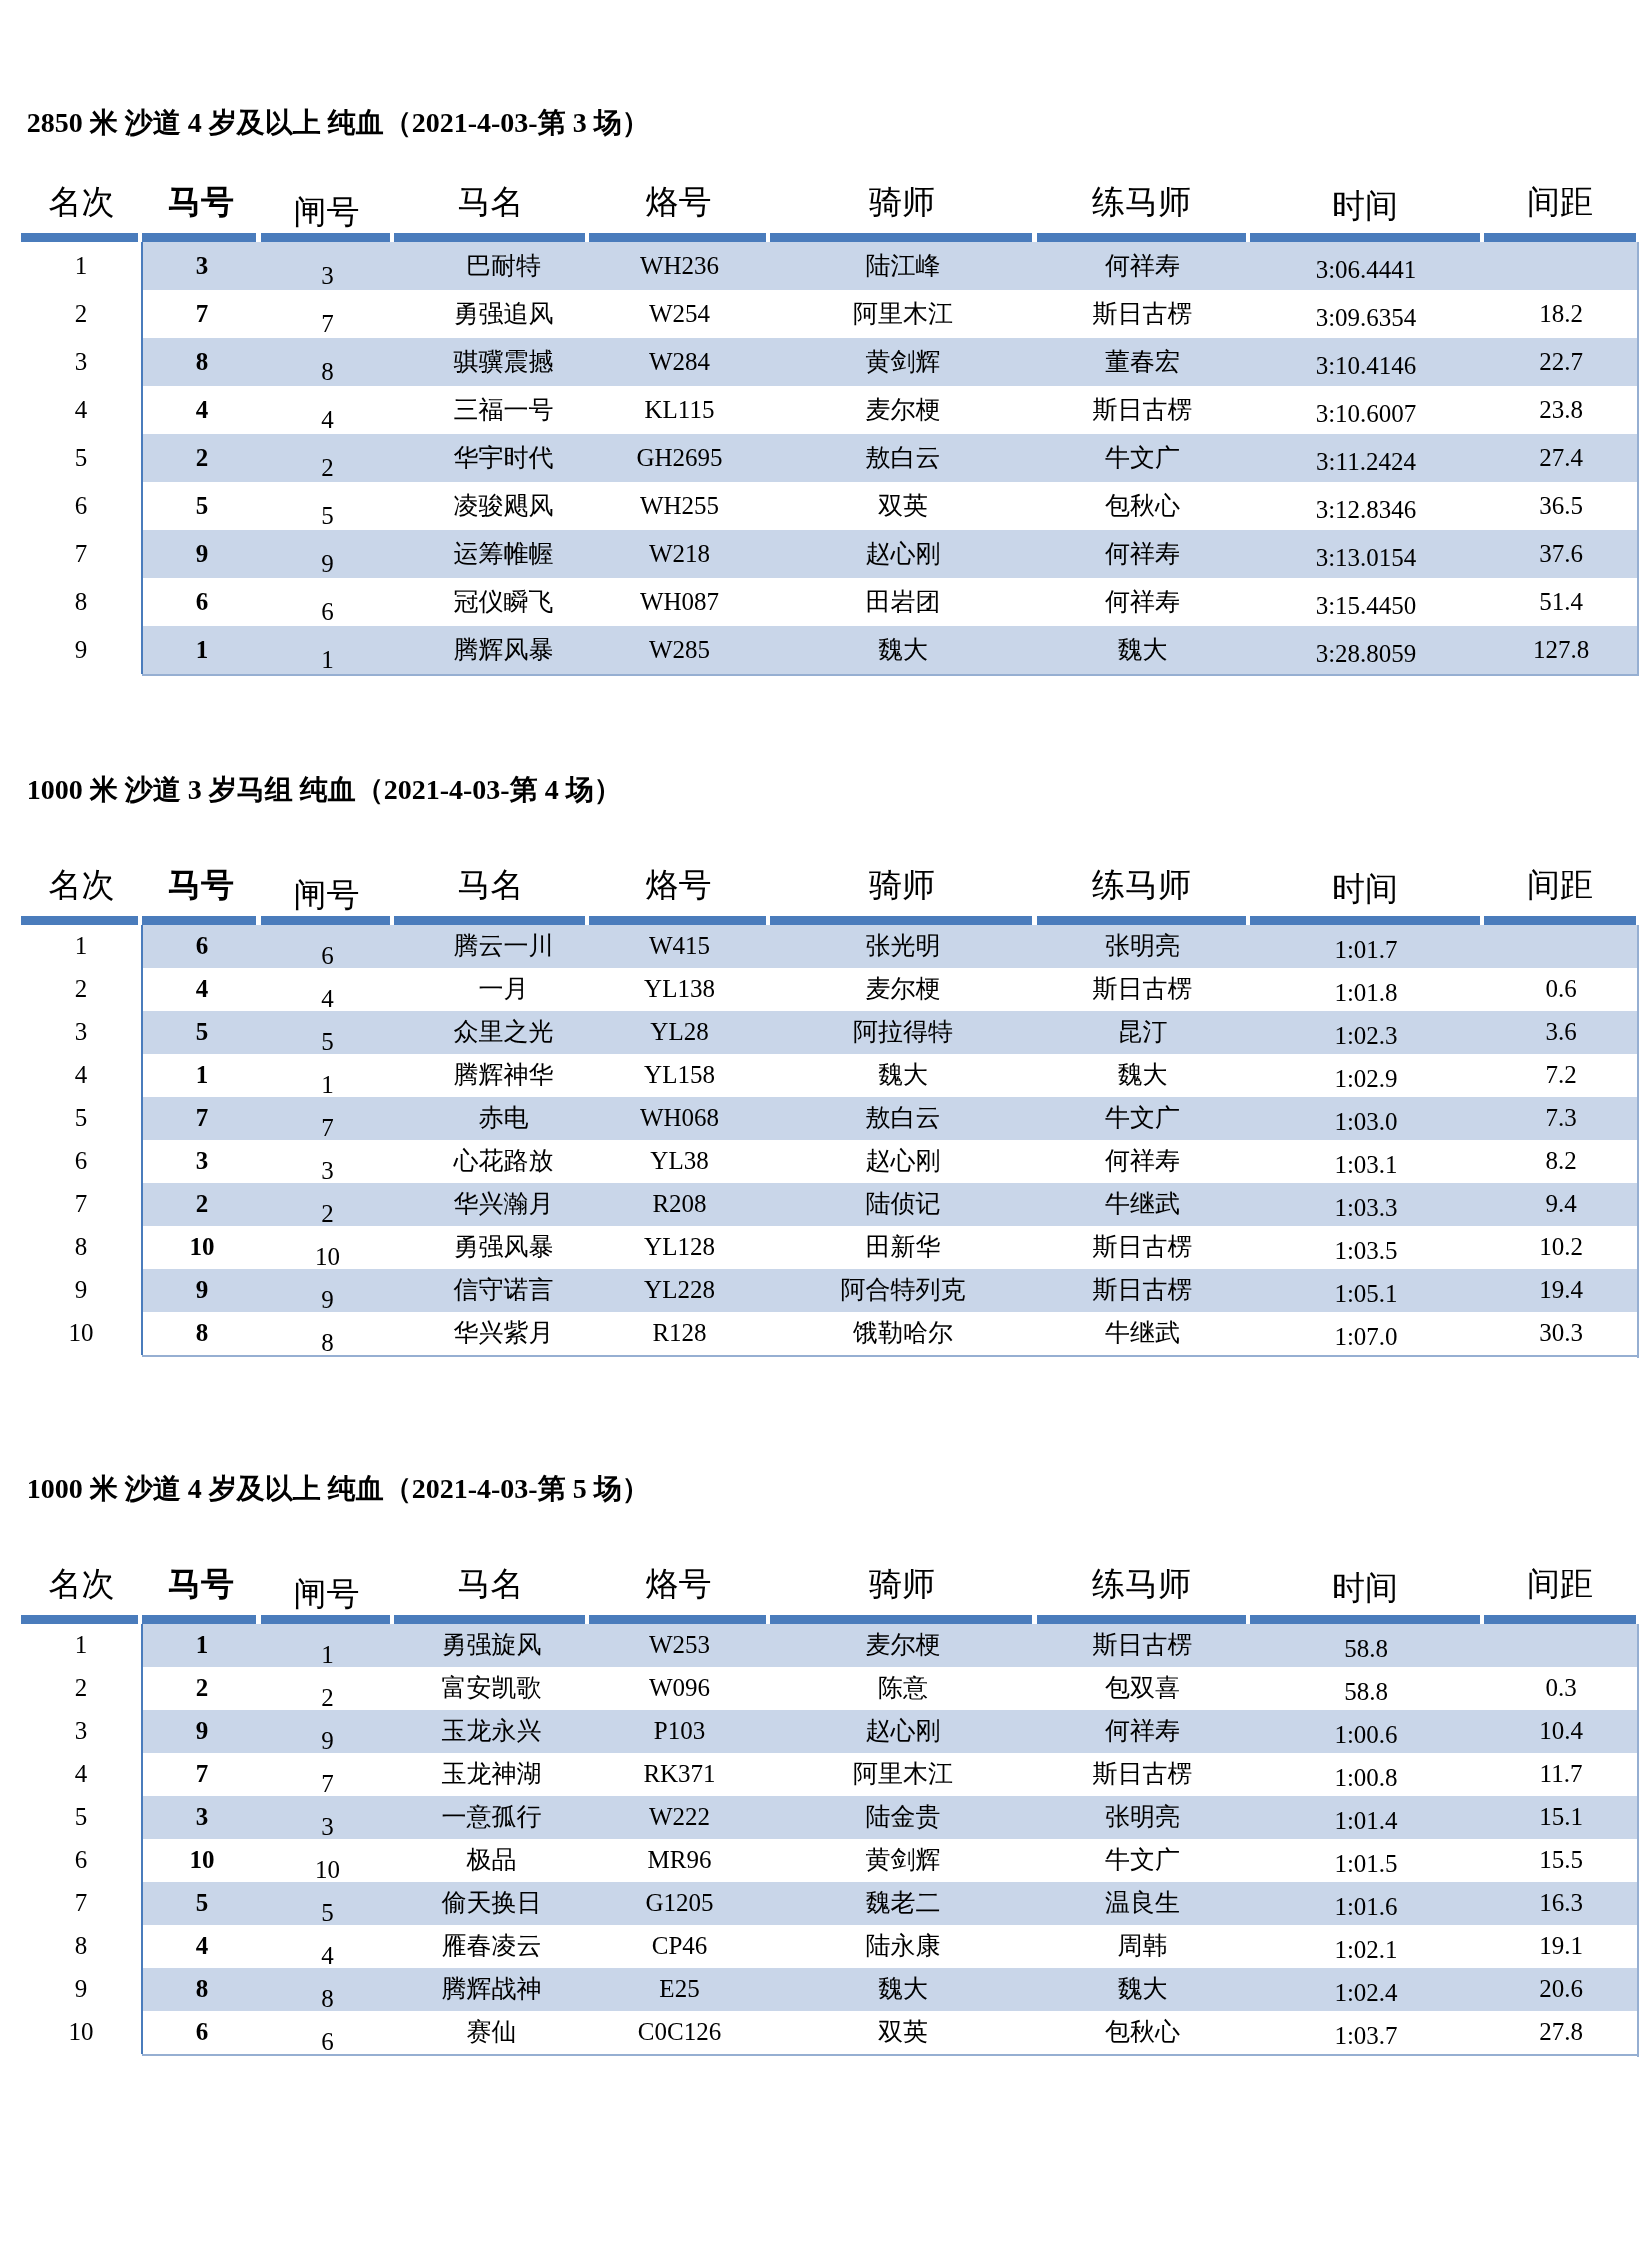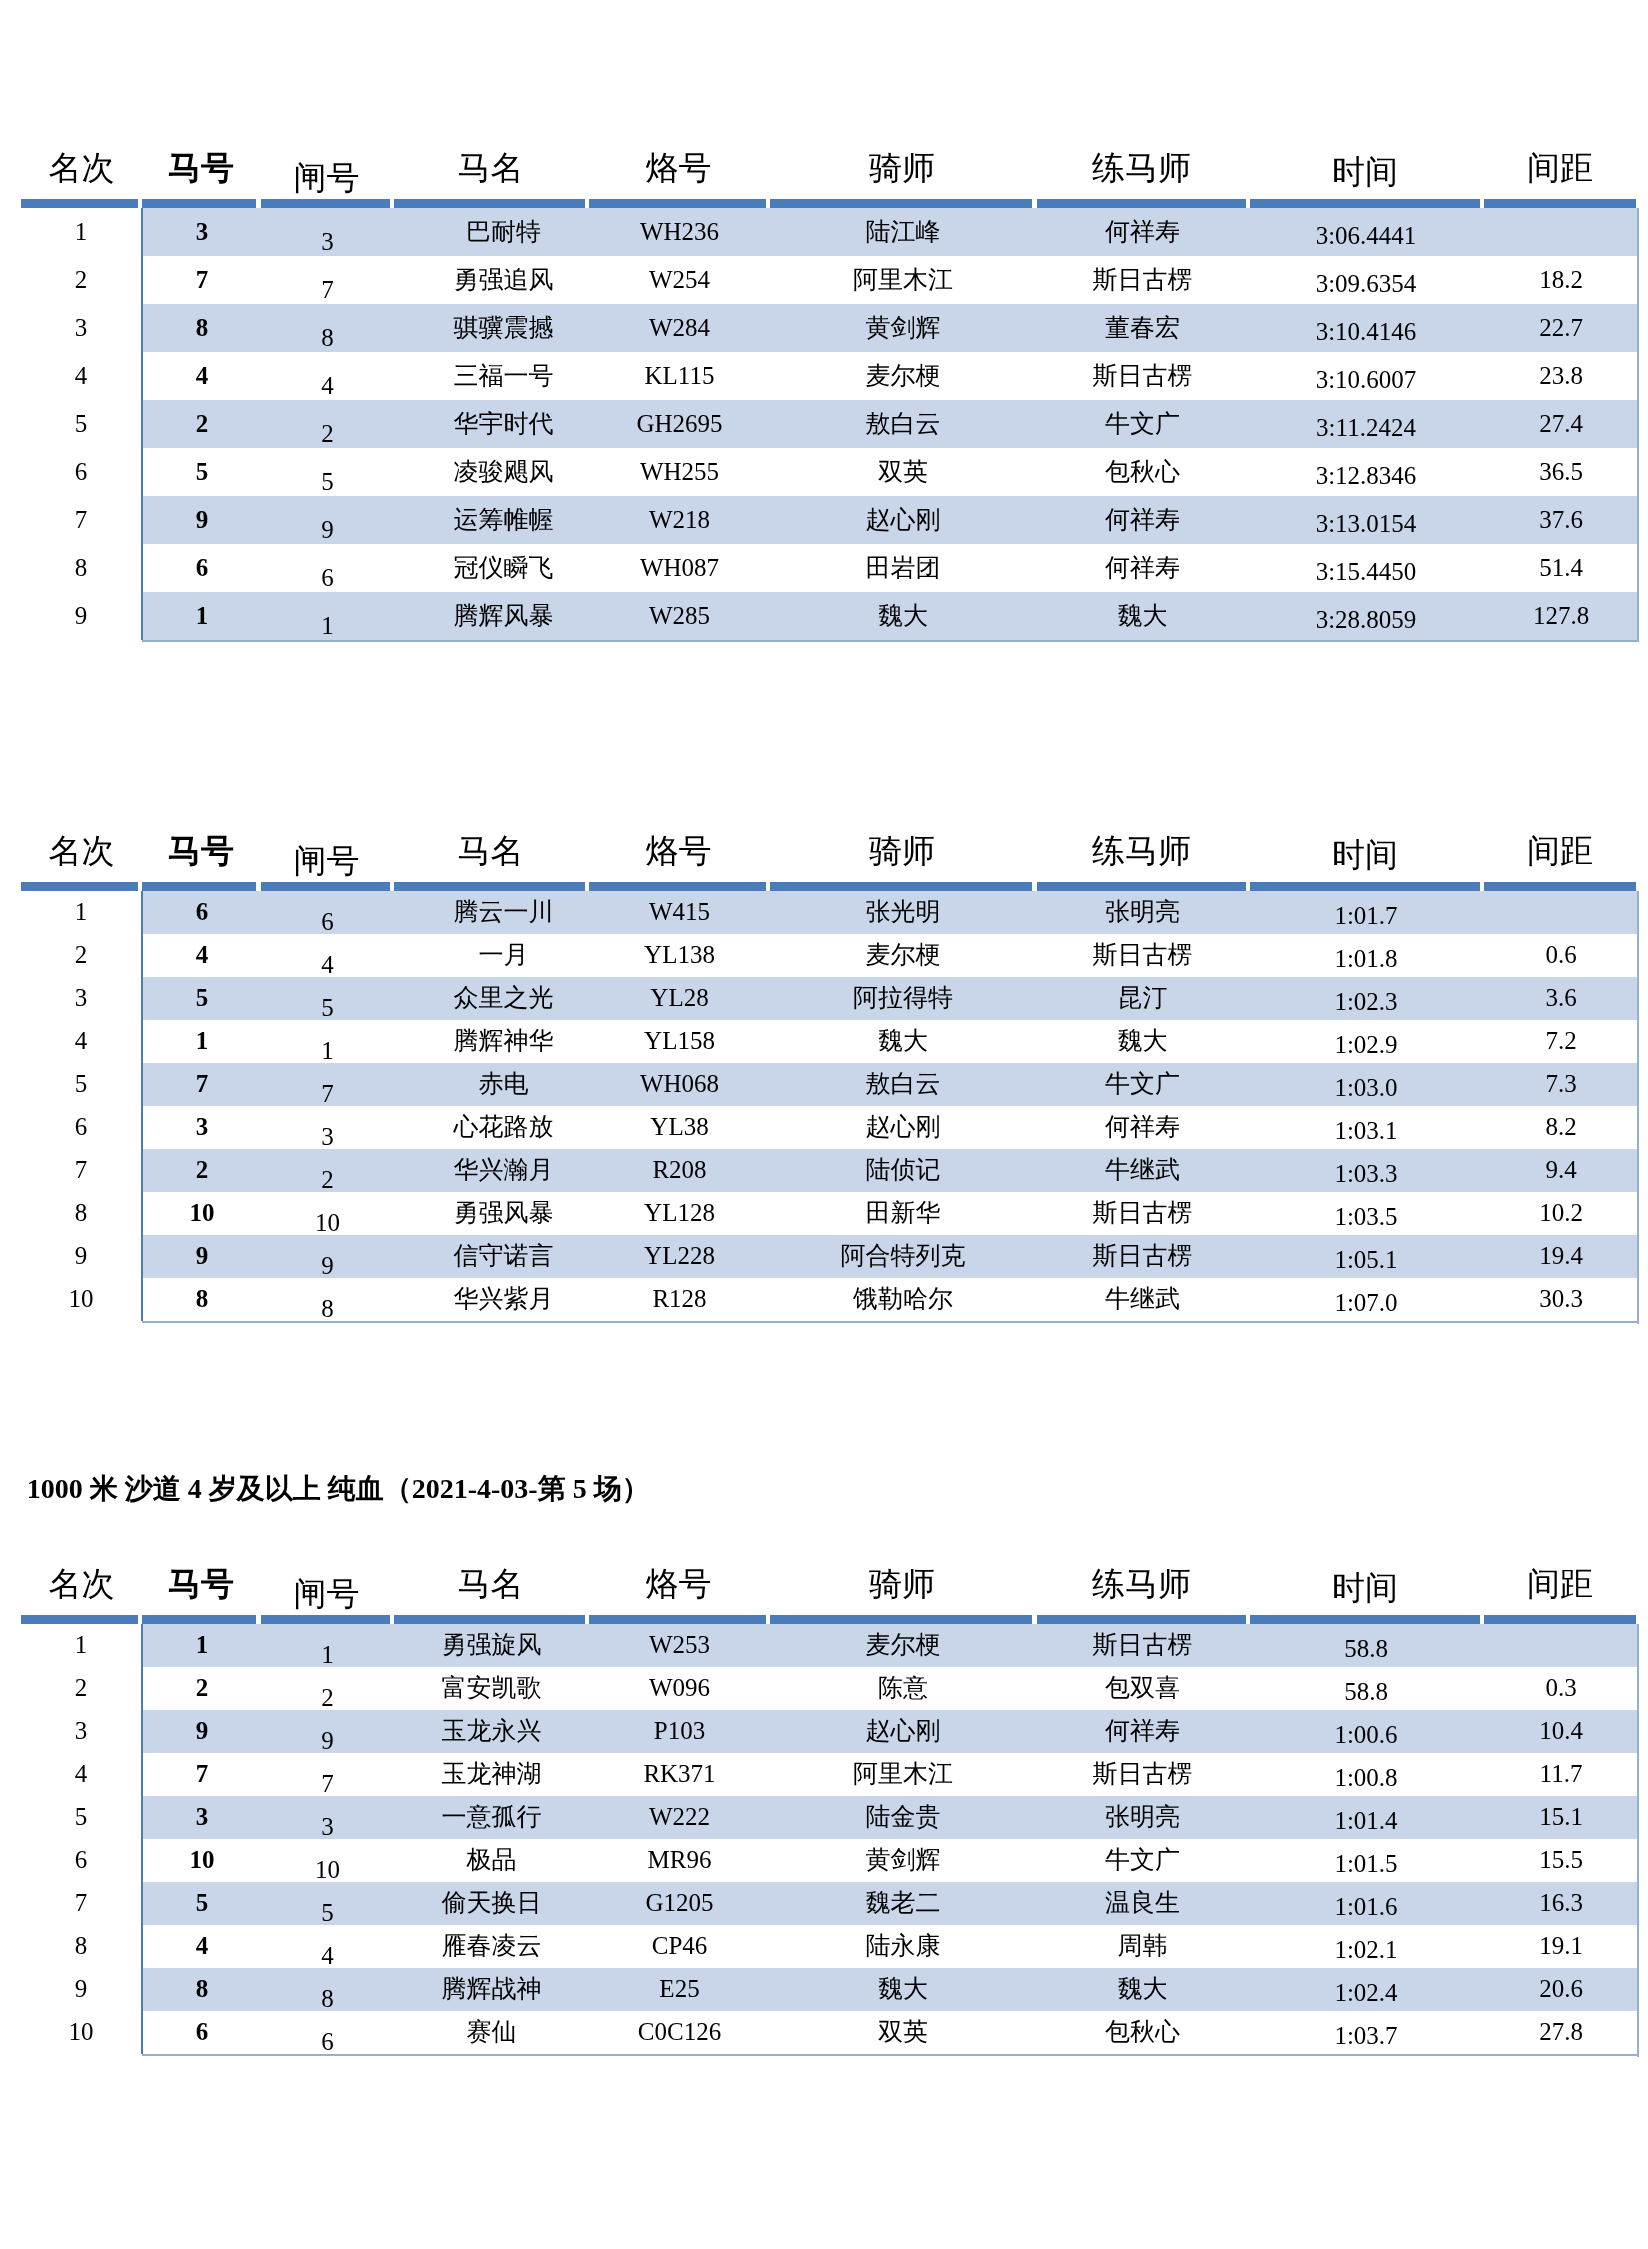--- a/index.html
+++ b/index.html
@@ -38,20 +38,21 @@
   .name-left .cell.c3{text-align:center;padding-left:24px;box-sizing:border-box;}
   .name-center .cell.c3{text-align:center;padding-left:0;}
   
   .bottom-border{height:2.1px;background:#96AFD2;margin-left:121px;}
   .right-border{position:absolute;top:0;right:0;width:2.1px;background:#96AFD2;}
 </style>
 </head>
 <body>
 
 <section class="section name-left" id="sec0">
+  <div class="race-title">2850 米 沙道 4 岁及以上 纯血（2021-4-03-第 3 场）</div>
   <div class="hdr-row">
       <div class="hdr-cell c0">名次</div>
       <div class="hdr-cell c1">马号</div>
       <div class="hdr-cell c2">闸号</div>
       <div class="hdr-cell c3">马名</div>
       <div class="hdr-cell c4">烙号</div>
       <div class="hdr-cell c5">骑师</div>
       <div class="hdr-cell c6">练马师</div>
       <div class="hdr-cell c7">时间</div>
       <div class="hdr-cell c8">间距</div>
@@ -184,20 +185,21 @@
           <div class="cell c7">3:28.8059</div>
           <div class="cell c8">127.8</div>
         </div>
       </div>
       <div class="right-border" style="height: 434px;"></div>
     </div>
   <div class="bottom-border"></div>
 </section>
 
 <section class="section name-left" id="sec1">
+  <div class="race-title">1000 米 沙道 3 岁马组 纯血（2021-4-03-第 4 场）</div>
   <div class="hdr-row">
       <div class="hdr-cell c0">名次</div>
       <div class="hdr-cell c1">马号</div>
       <div class="hdr-cell c2">闸号</div>
       <div class="hdr-cell c3">马名</div>
       <div class="hdr-cell c4">烙号</div>
       <div class="hdr-cell c5">骑师</div>
       <div class="hdr-cell c6">练马师</div>
       <div class="hdr-cell c7">时间</div>
       <div class="hdr-cell c8">间距</div>

